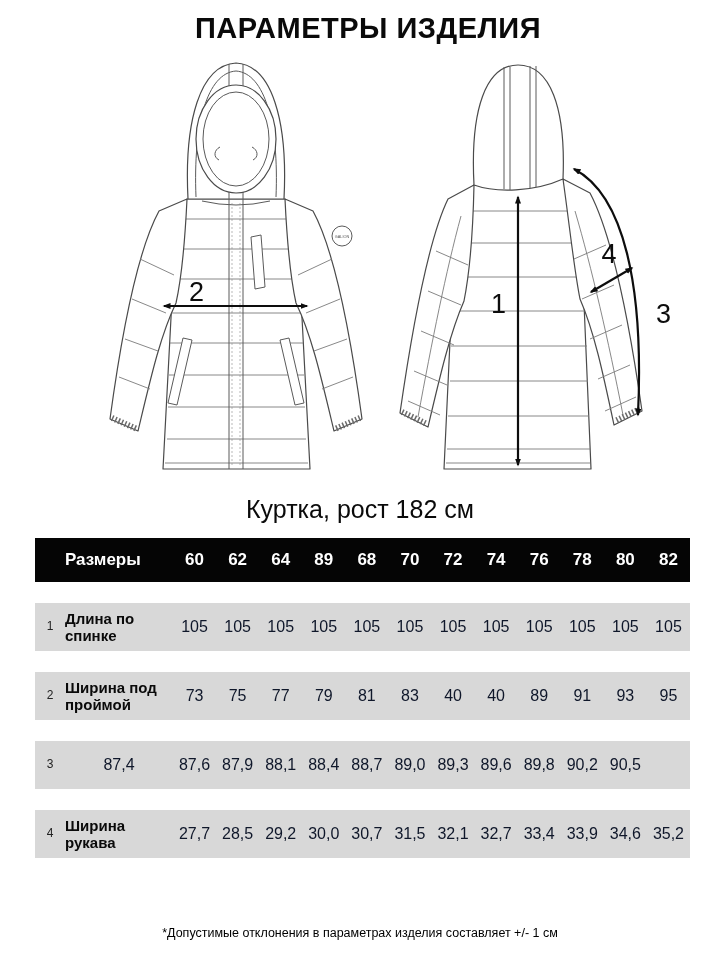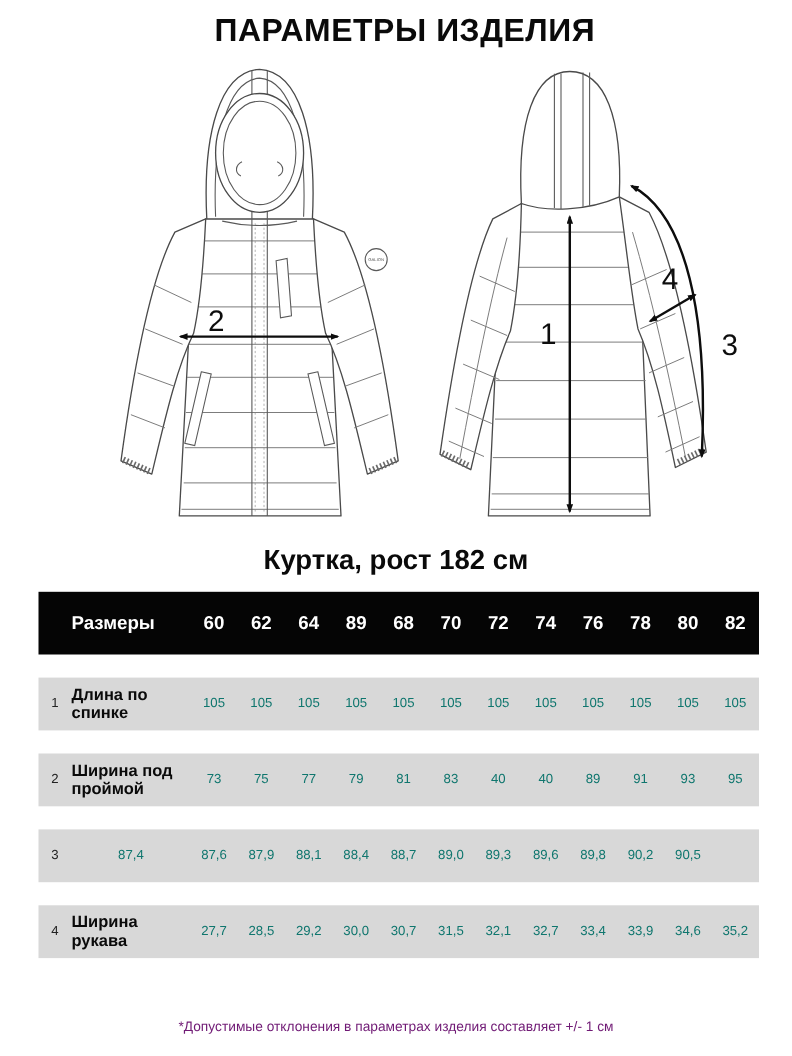--- a/index.html
+++ b/index.html
@@ -9,39 +9,39 @@
     overflow:hidden;
   }
   .title{
     margin:12px 0 0 16px;text-align:center;font-size:29px;font-weight:bold;
     letter-spacing:.5px;color:#0a0a0a;
   }
   .drawings{position:relative;width:720px;height:442px;margin-top:6px;}
   .front-svg{position:absolute;left:84px;top:0;}
   .back-svg{position:absolute;left:384px;top:0;}
   .subtitle{
-    margin:2px 0 0 0;text-align:center;font-size:25px;font-weight:bold;color:#0a0a0a;
+    margin:2px 0 0 0;text-align:center;font-size:25px;font-weight:normal;color:#0a0a0a;
   }
   .size-table{margin:14px 30px 0 35px;width:655px;}
   .thead,.trow{
     display:grid;grid-template-columns:30px 108px repeat(12,1fr);
     align-items:center;
   }
-  .thead{background:#050505;color:#fff;height:57px;font-weight:bold;font-size:17px;}
+  .thead{background:#050505;color:#fff;height:44px;font-weight:bold;font-size:17px;}
   .trow{background:#d8d8d8;min-height:48px;margin-top:21px;}
   .cell{text-align:center;line-height:1.15;}
   .clabel,.hlabel{text-align:left;font-weight:bold;}
   .hlabel{font-size:17px;}
   .clabel{font-size:15px;color:#0a0a0a;padding-right:4px;}
   .cnum{font-size:12px;color:#222;}
-  .cval{font-size:12px;color:#0f766e;}
+  .cval{font-size:16px;color:#0f172a;}
   .csize{font-size:17px;font-weight:bold;}
   .footnote{
     position:absolute;left:0;bottom:20px;width:100%;text-align:center;
-    font-size:12.5px;color:#701a75;
+    font-size:12.5px;color:#000000;
   }
   svg .garment{fill:#ffffff;stroke:#4a4a4a;stroke-width:1.2;stroke-linejoin:round;}
   svg .quilt{fill:none;stroke:#7a7a7a;stroke-width:0.9;}
   svg .detail{fill:none;stroke:#5a5a5a;stroke-width:1;}
   svg .welt{fill:#ffffff;stroke:#5a5a5a;stroke-width:1;}
   svg .stitch{fill:none;stroke:#8a8a8a;stroke-width:0.6;stroke-dasharray:2 2;}
   svg .rib{fill:none;stroke:#6a6a6a;stroke-width:6;stroke-dasharray:1.5 2;}
   svg .arrow{fill:none;stroke:#0d0d0d;stroke-width:2.2;}
   svg .dimlabel{font-family:"Liberation Sans",sans-serif;font-size:27px;fill:#0d0d0d;}
   svg .badge{font-family:"Liberation Sans",sans-serif;font-size:3.8px;fill:#555;}

